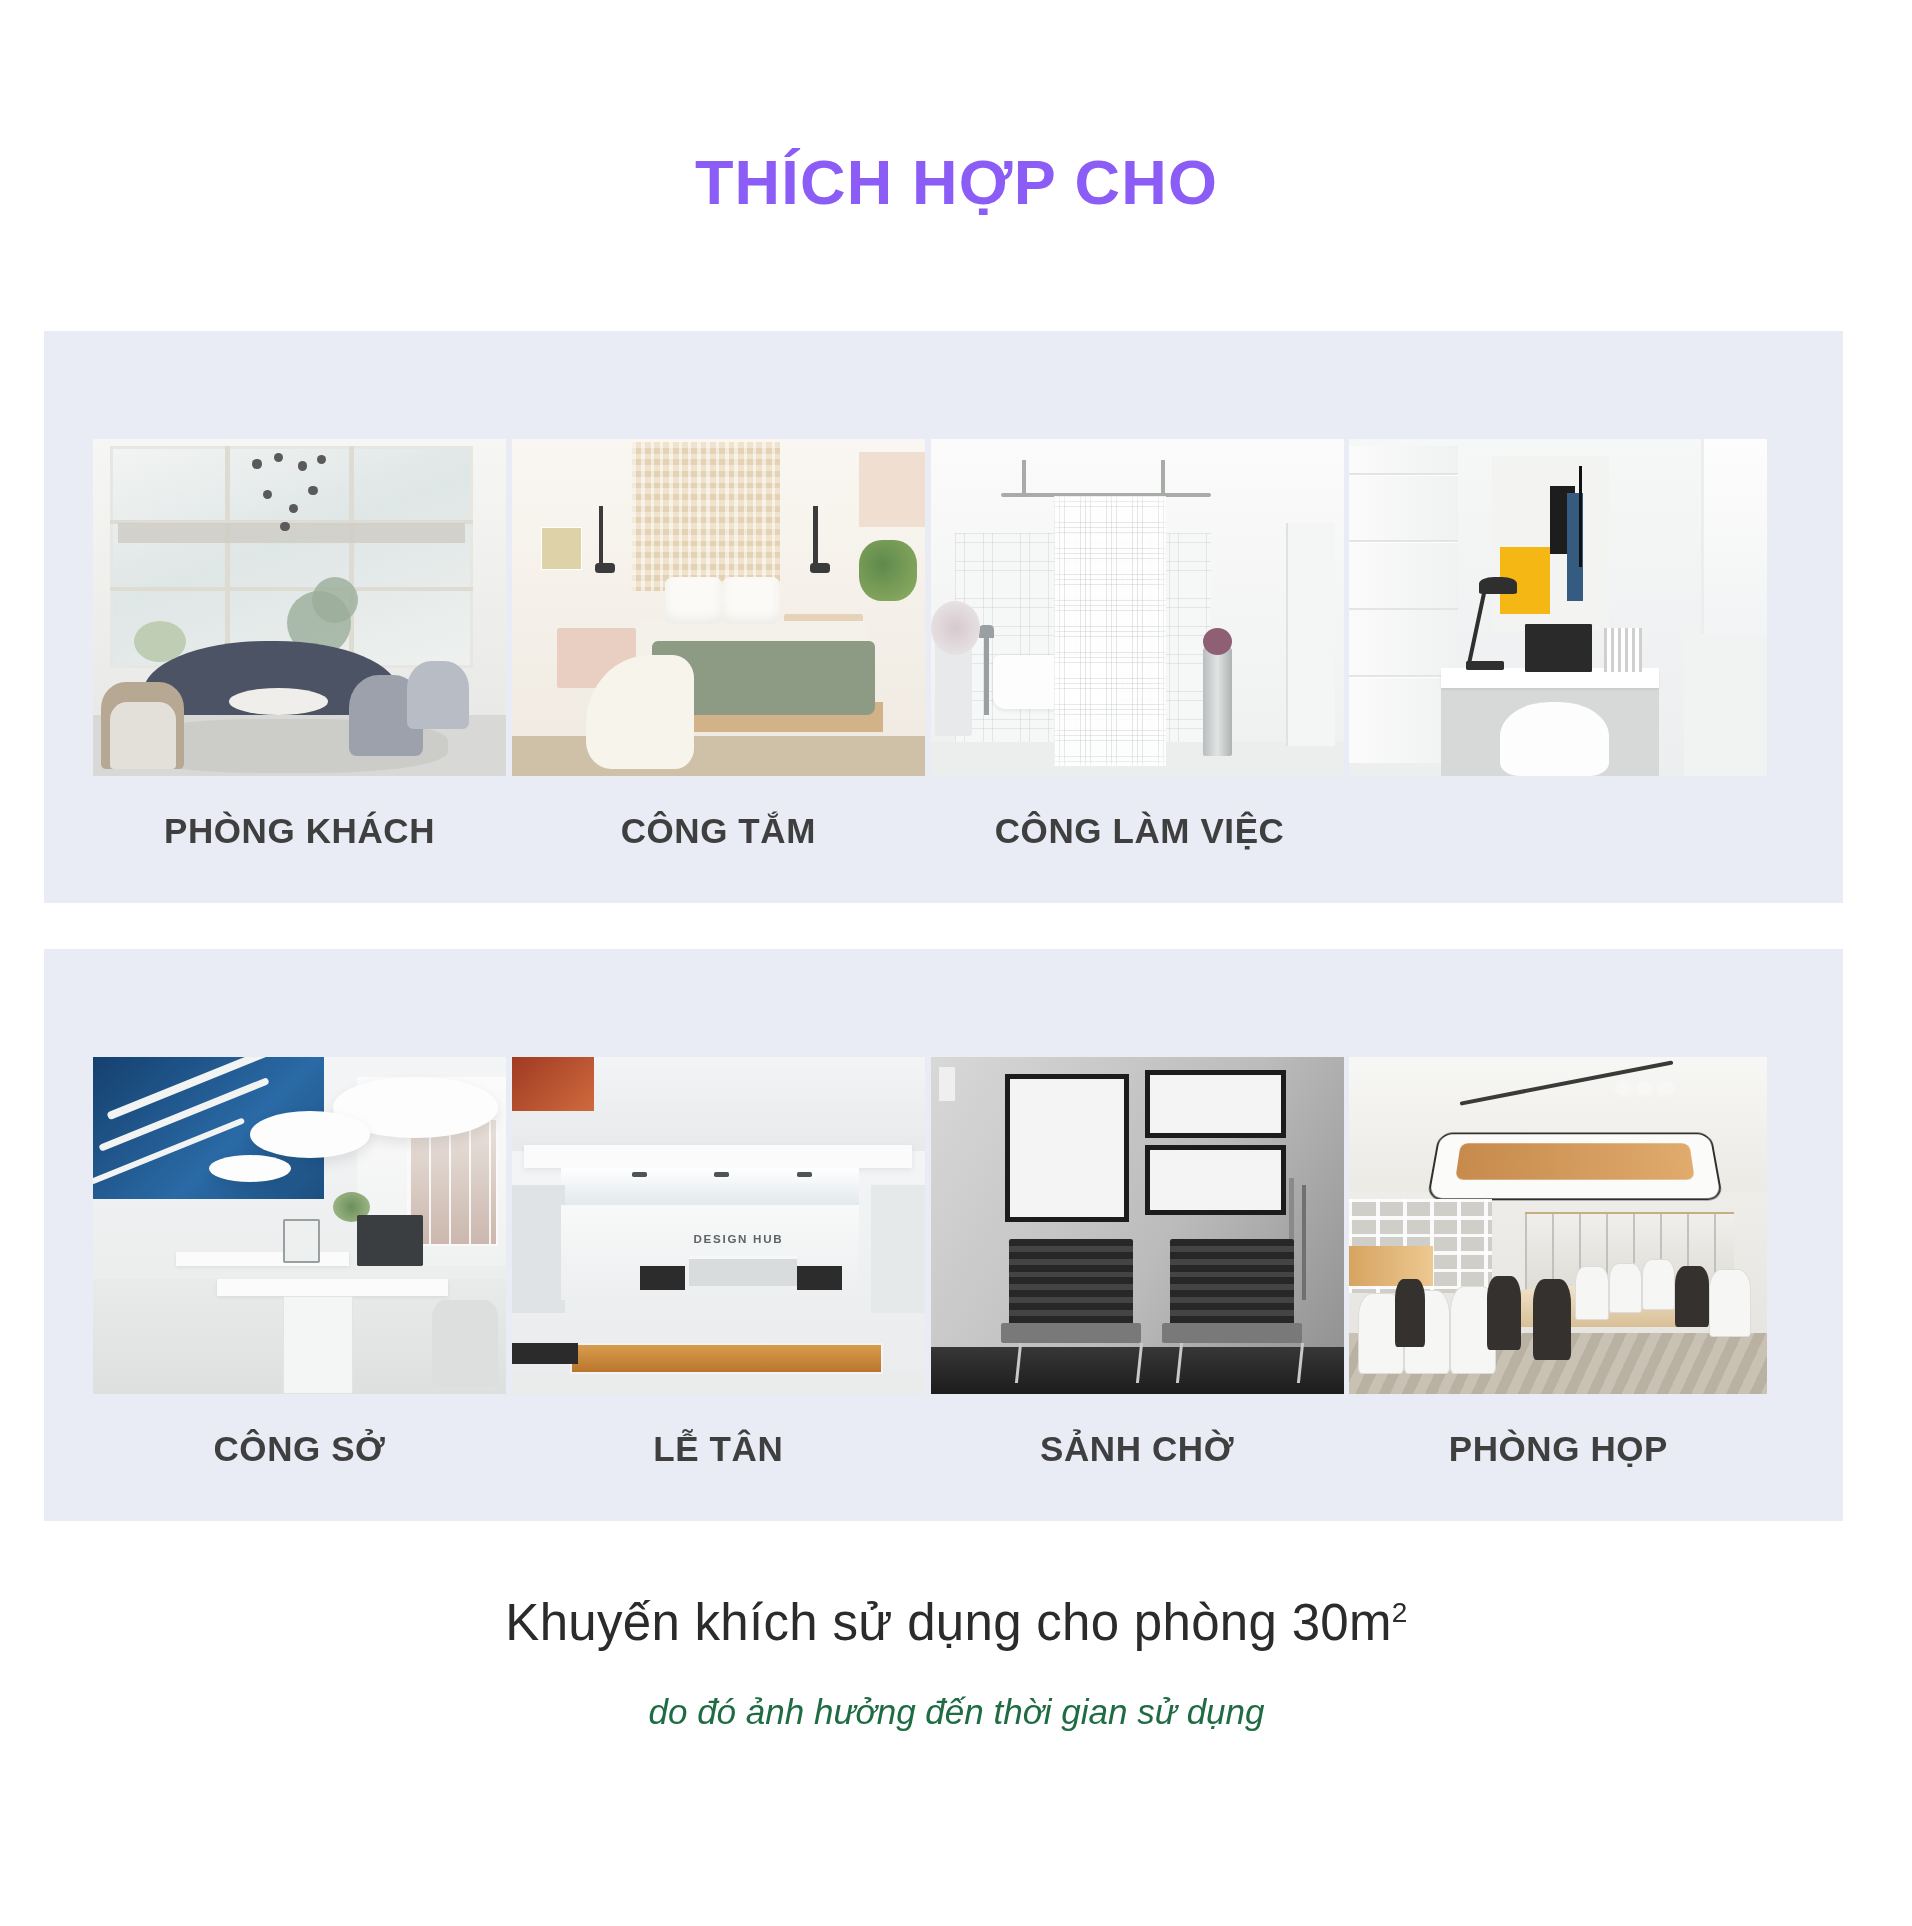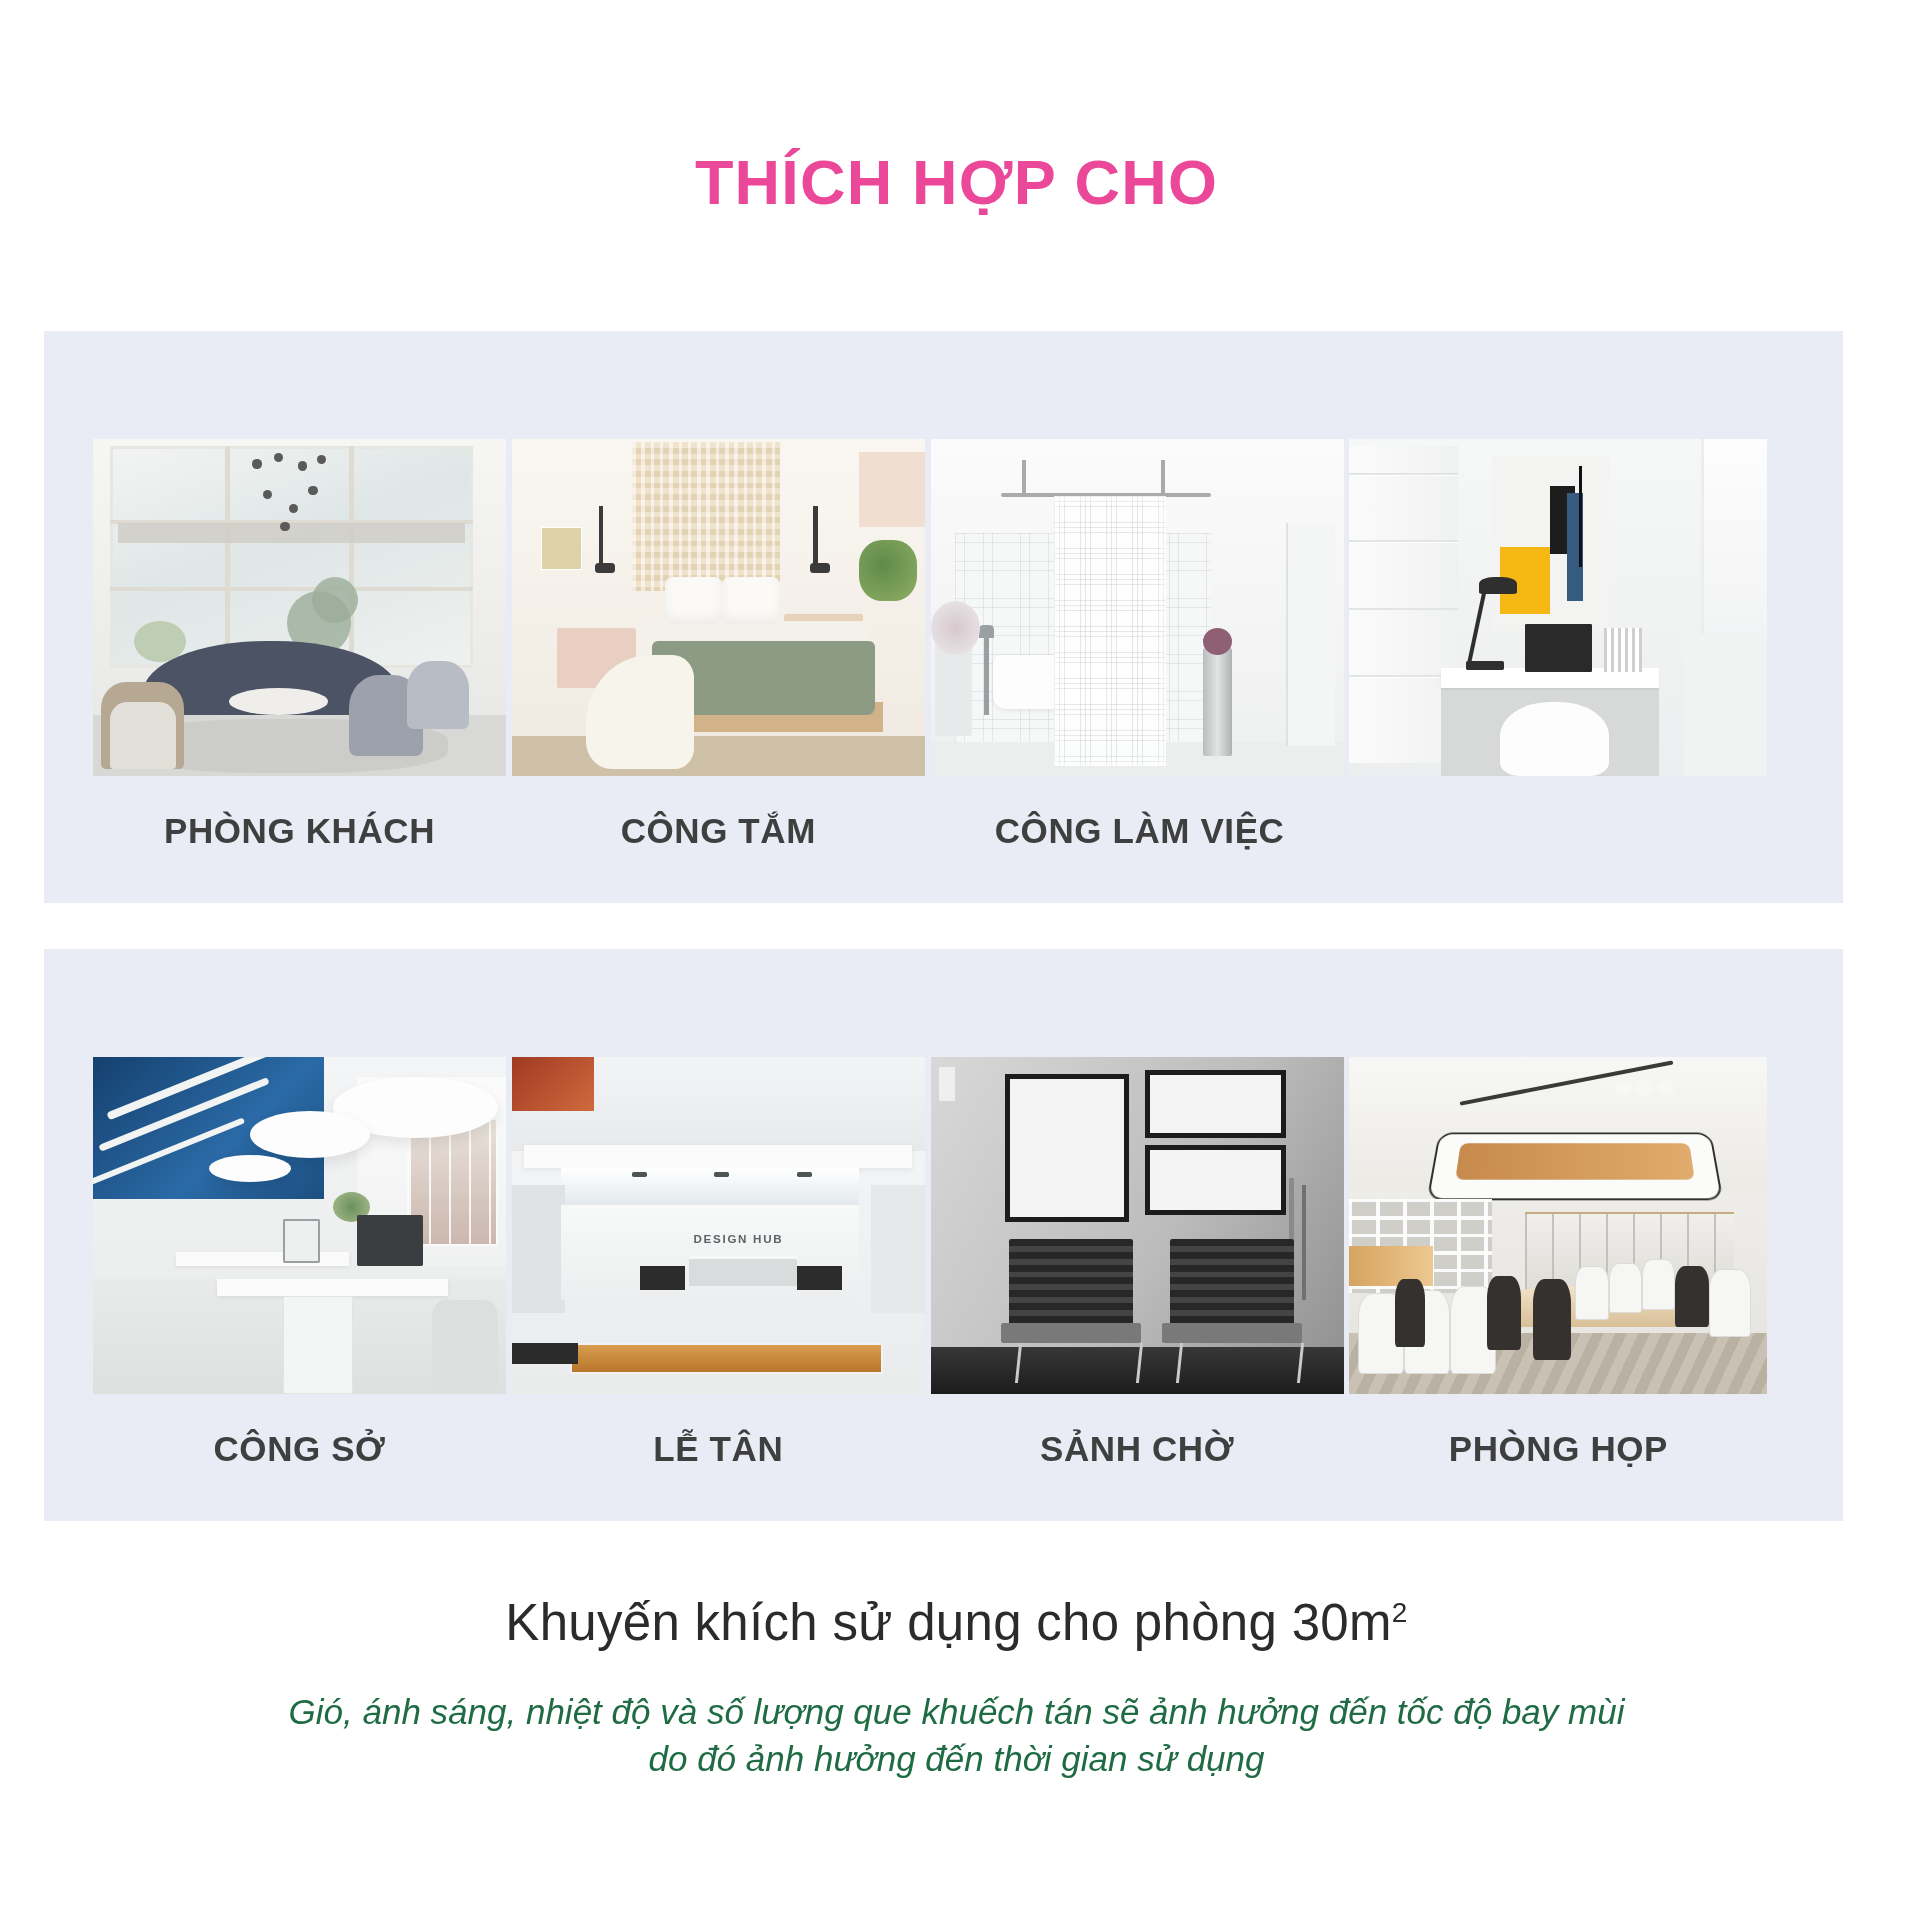--- a/index.html
+++ b/index.html
@@ -10,21 +10,21 @@
     overflow:hidden;
   }
 
   .page { position:relative; width:1913px; height:1926px; background:#fff; }
 
   
   .title {
     position:absolute; top:148px; left:0; width:100%;
     text-align:center;
     font-size:63px; font-weight:bold; letter-spacing:1.2px;
-    color:#ec4899;
+    color:#8b5cf6;
     line-height:1.1;
   }
 
   
   .panel {
     position:absolute;
     background:#e9ebf5;
     left:44px; width:1799px;
   }
   .panel-1 { top:331px; height:572px; }
@@ -595,18 +595,17 @@
       <div class="label-cell wide">PHÒNG HỌP</div>
     </div>
 
   </div>
 
   <div class="footer-main">
     <span>Khuyến khích sử dụng cho phòng 30m</span><sup>2</sup>
   </div>
 
   <div class="footer-note">
-    <div>Gió, ánh sáng, nhiệt độ và số lượng que khuếch tán sẽ ảnh hưởng đến tốc độ bay mùi</div>
     <div>do đó ảnh hưởng đến thời gian sử dụng</div>
   </div>
 
 </div>
 
 
 </body></html>

